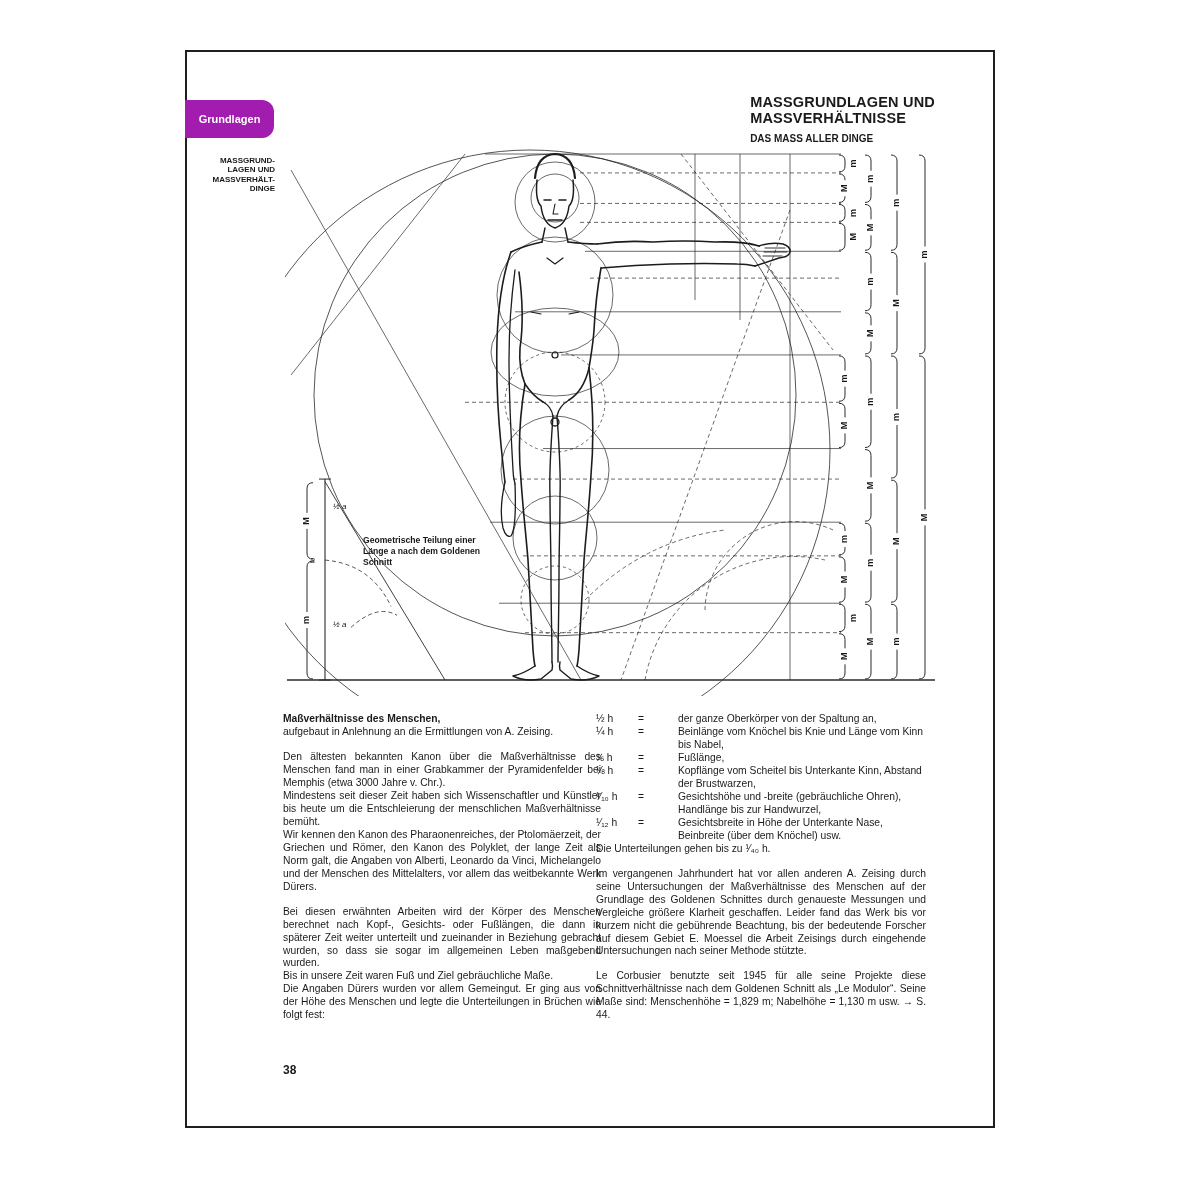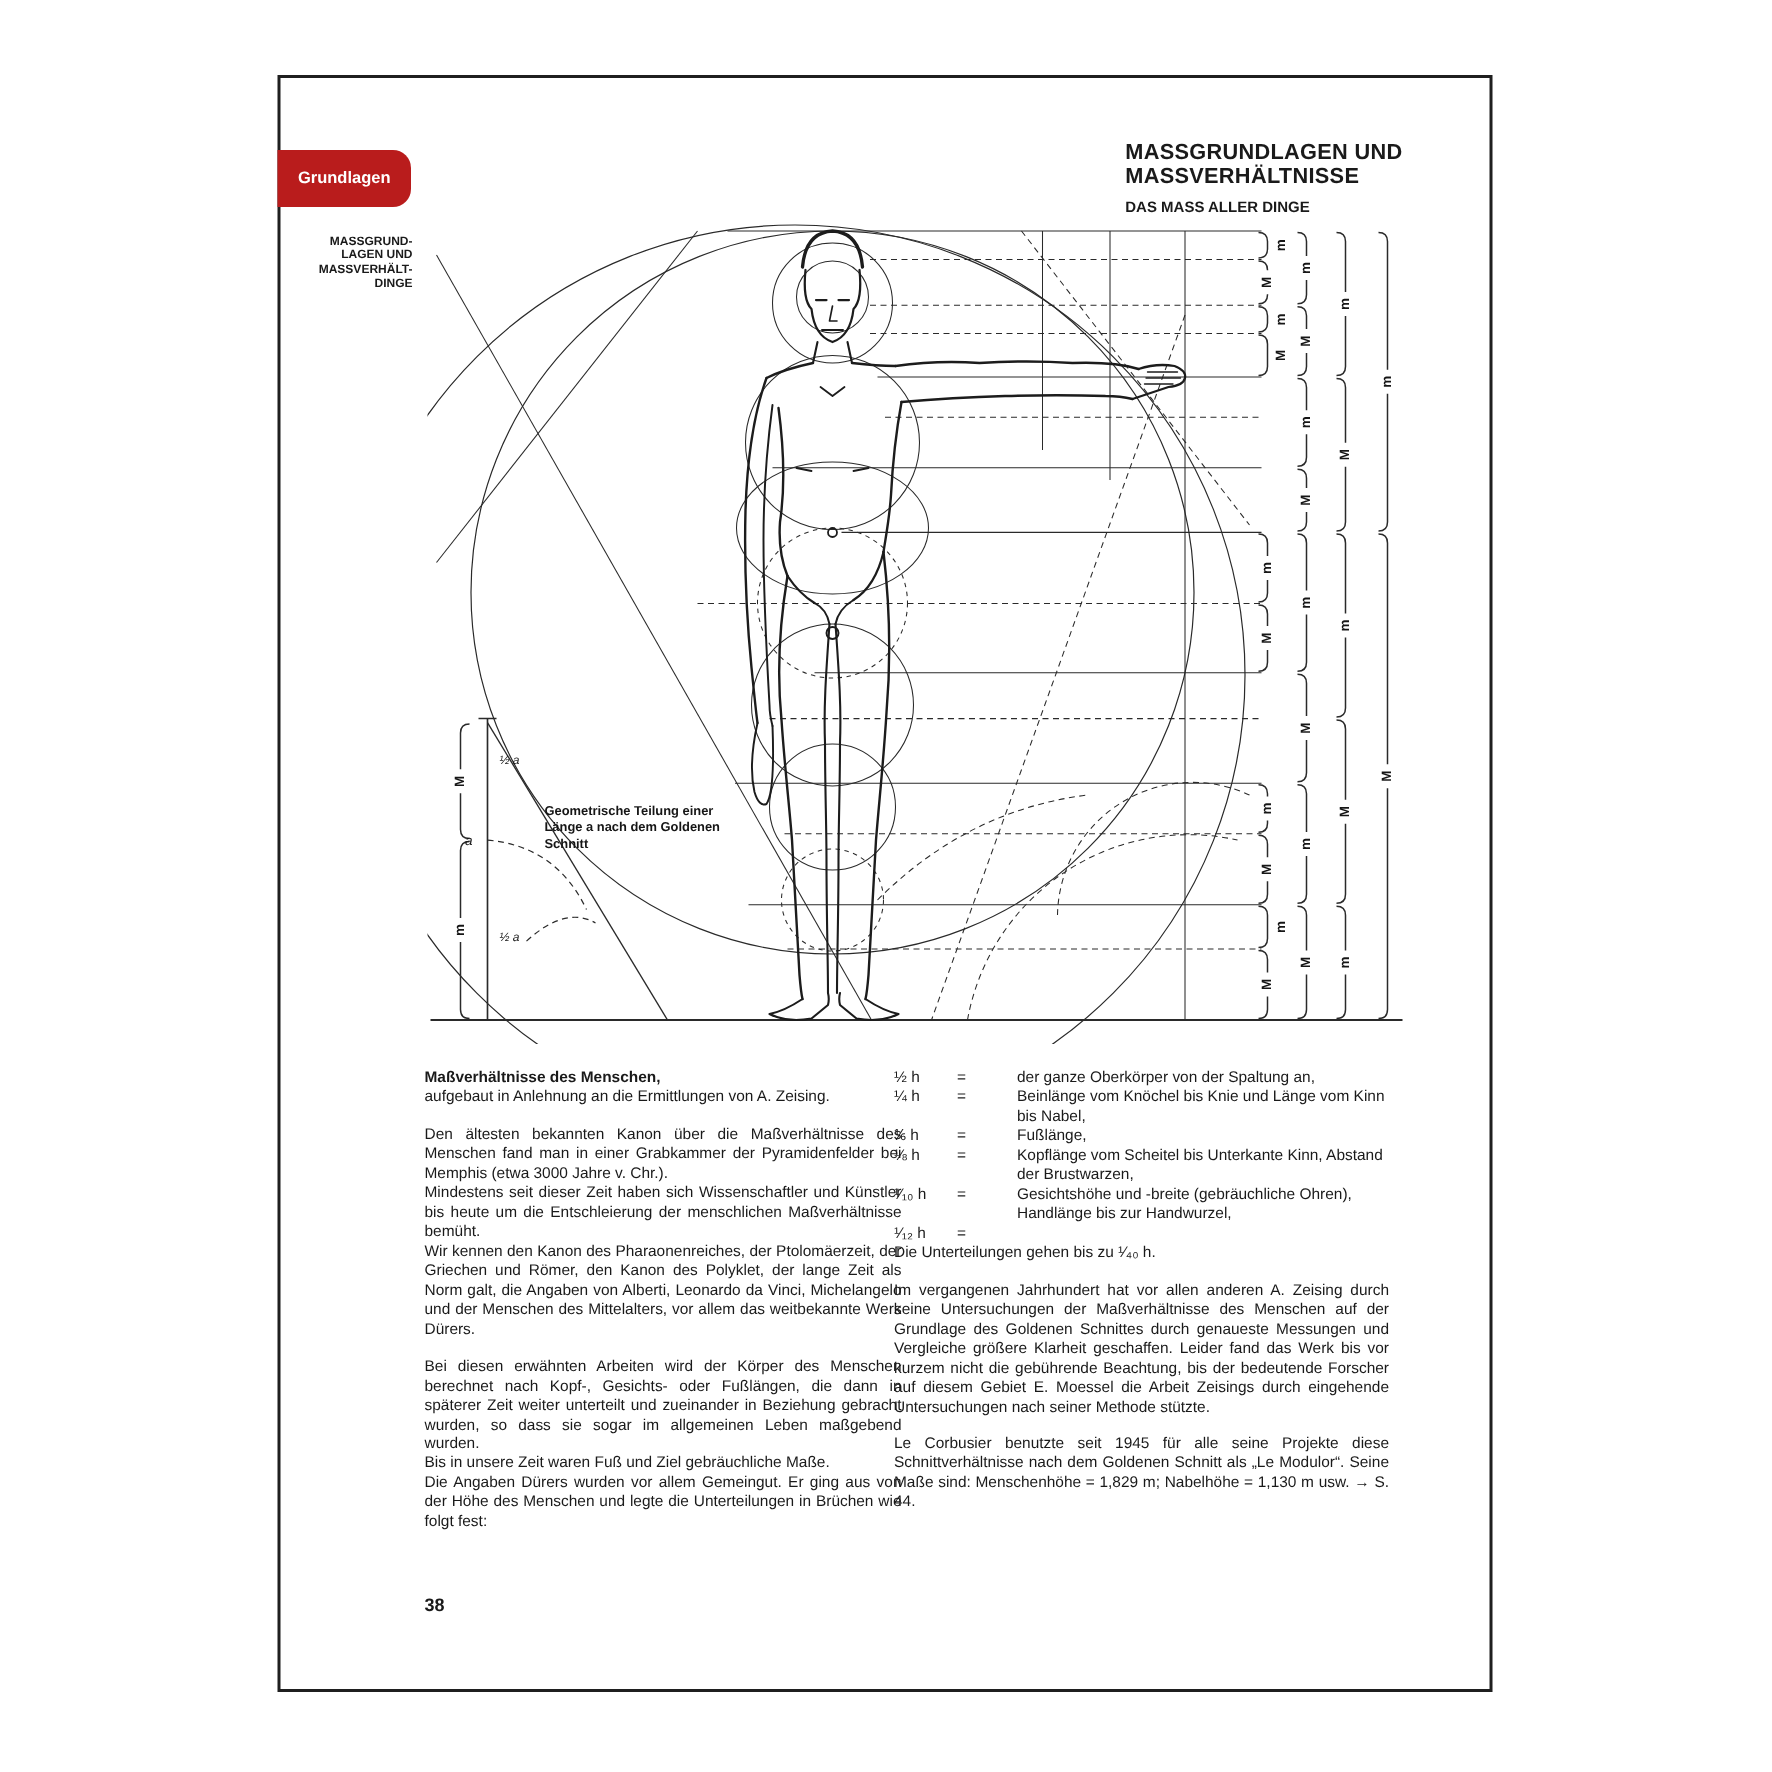--- a/index.html
+++ b/index.html
@@ -1,18 +1,18 @@
 <!DOCTYPE html>
 <html><head>
 <meta charset="utf-8">
 <style>
   html,body{margin:0;padding:0;}
   body{width:1181px;height:1181px;background:#ffffff;font-family:"Liberation Sans",sans-serif;color:#1a1a1a;position:relative;}
   .page{position:absolute;left:185px;top:50px;width:806px;height:1074px;background:#fff;border:2px solid #1f1f1f;}
-  .tab{position:absolute;left:-2px;top:48px;width:89px;height:38px;background:#b91c1c;color:#fff;
+  .tab{position:absolute;left:-2px;top:48px;width:89px;height:38px;background:#a21caf;color:#fff;
        border-radius:0 12px 12px 0;display:flex;align-items:center;justify-content:center;
        font-size:11px;font-weight:bold;}
   .side-head{position:absolute;left:14px;top:104px;width:74px;text-align:right;
        font-size:8px;font-weight:bold;line-height:1.18;}
   .side-entries{position:absolute;left:6px;top:152px;width:82px;text-align:right;
        font-size:7.6px;line-height:1.28;}
   .side-entries .entry{margin:0;}
   .side-entries .bold{font-weight:bold;}
   .main-head{position:absolute;right:58px;top:42px;}
   .main-head .t{font-size:14.5px;font-weight:bold;line-height:1.12;letter-spacing:.2px;}
@@ -244,20 +244,21 @@
         <span class="desc">Kopflänge vom Scheitel bis Unterkante Kinn, Abstand der Brustwarzen,</span>
       </div>
       <div class="frac-row">
         <span class="frac">¹⁄₁₀ h</span>
         <span class="eq">=</span>
         <span class="desc">Gesichtshöhe und -breite (gebräuchliche Ohren), Handlänge bis zur Handwurzel,</span>
       </div>
       <div class="frac-row">
         <span class="frac">¹⁄₁₂ h</span>
         <span class="eq">=</span>
+        <span class="desc">Gesichtsbreite in Höhe der Unterkante Nase, Beinbreite (über dem Knöchel) usw.</span>
       </div>
       <p class="note">Die Unterteilungen gehen bis zu ¹⁄₄₀ h.</p>
       <p class="gap">Im vergangenen Jahrhundert hat vor allen anderen A. Zeising durch seine Untersuchungen der Maßverhältnisse des Menschen auf der Grundlage des Goldenen Schnittes durch genaueste Messungen und Vergleiche größere Klarheit geschaffen. Leider fand das Werk bis vor kurzem nicht die gebührende Beachtung, bis der bedeutende Forscher auf diesem Gebiet E. Moessel die Arbeit Zeisings durch eingehende Untersuchungen nach seiner Methode stützte.</p>
       <p class="gap">Le Corbusier benutzte seit 1945 für alle seine Projekte diese Schnittverhältnisse nach dem Goldenen Schnitt als „Le Modulor“. Seine Maße sind: Menschenhöhe = 1,829 m; Nabelhöhe = 1,130 m usw. → S. 44.</p>
     </div>
 
   <div class="pagenum">38</div>
 </div>
 
 </body></html>

